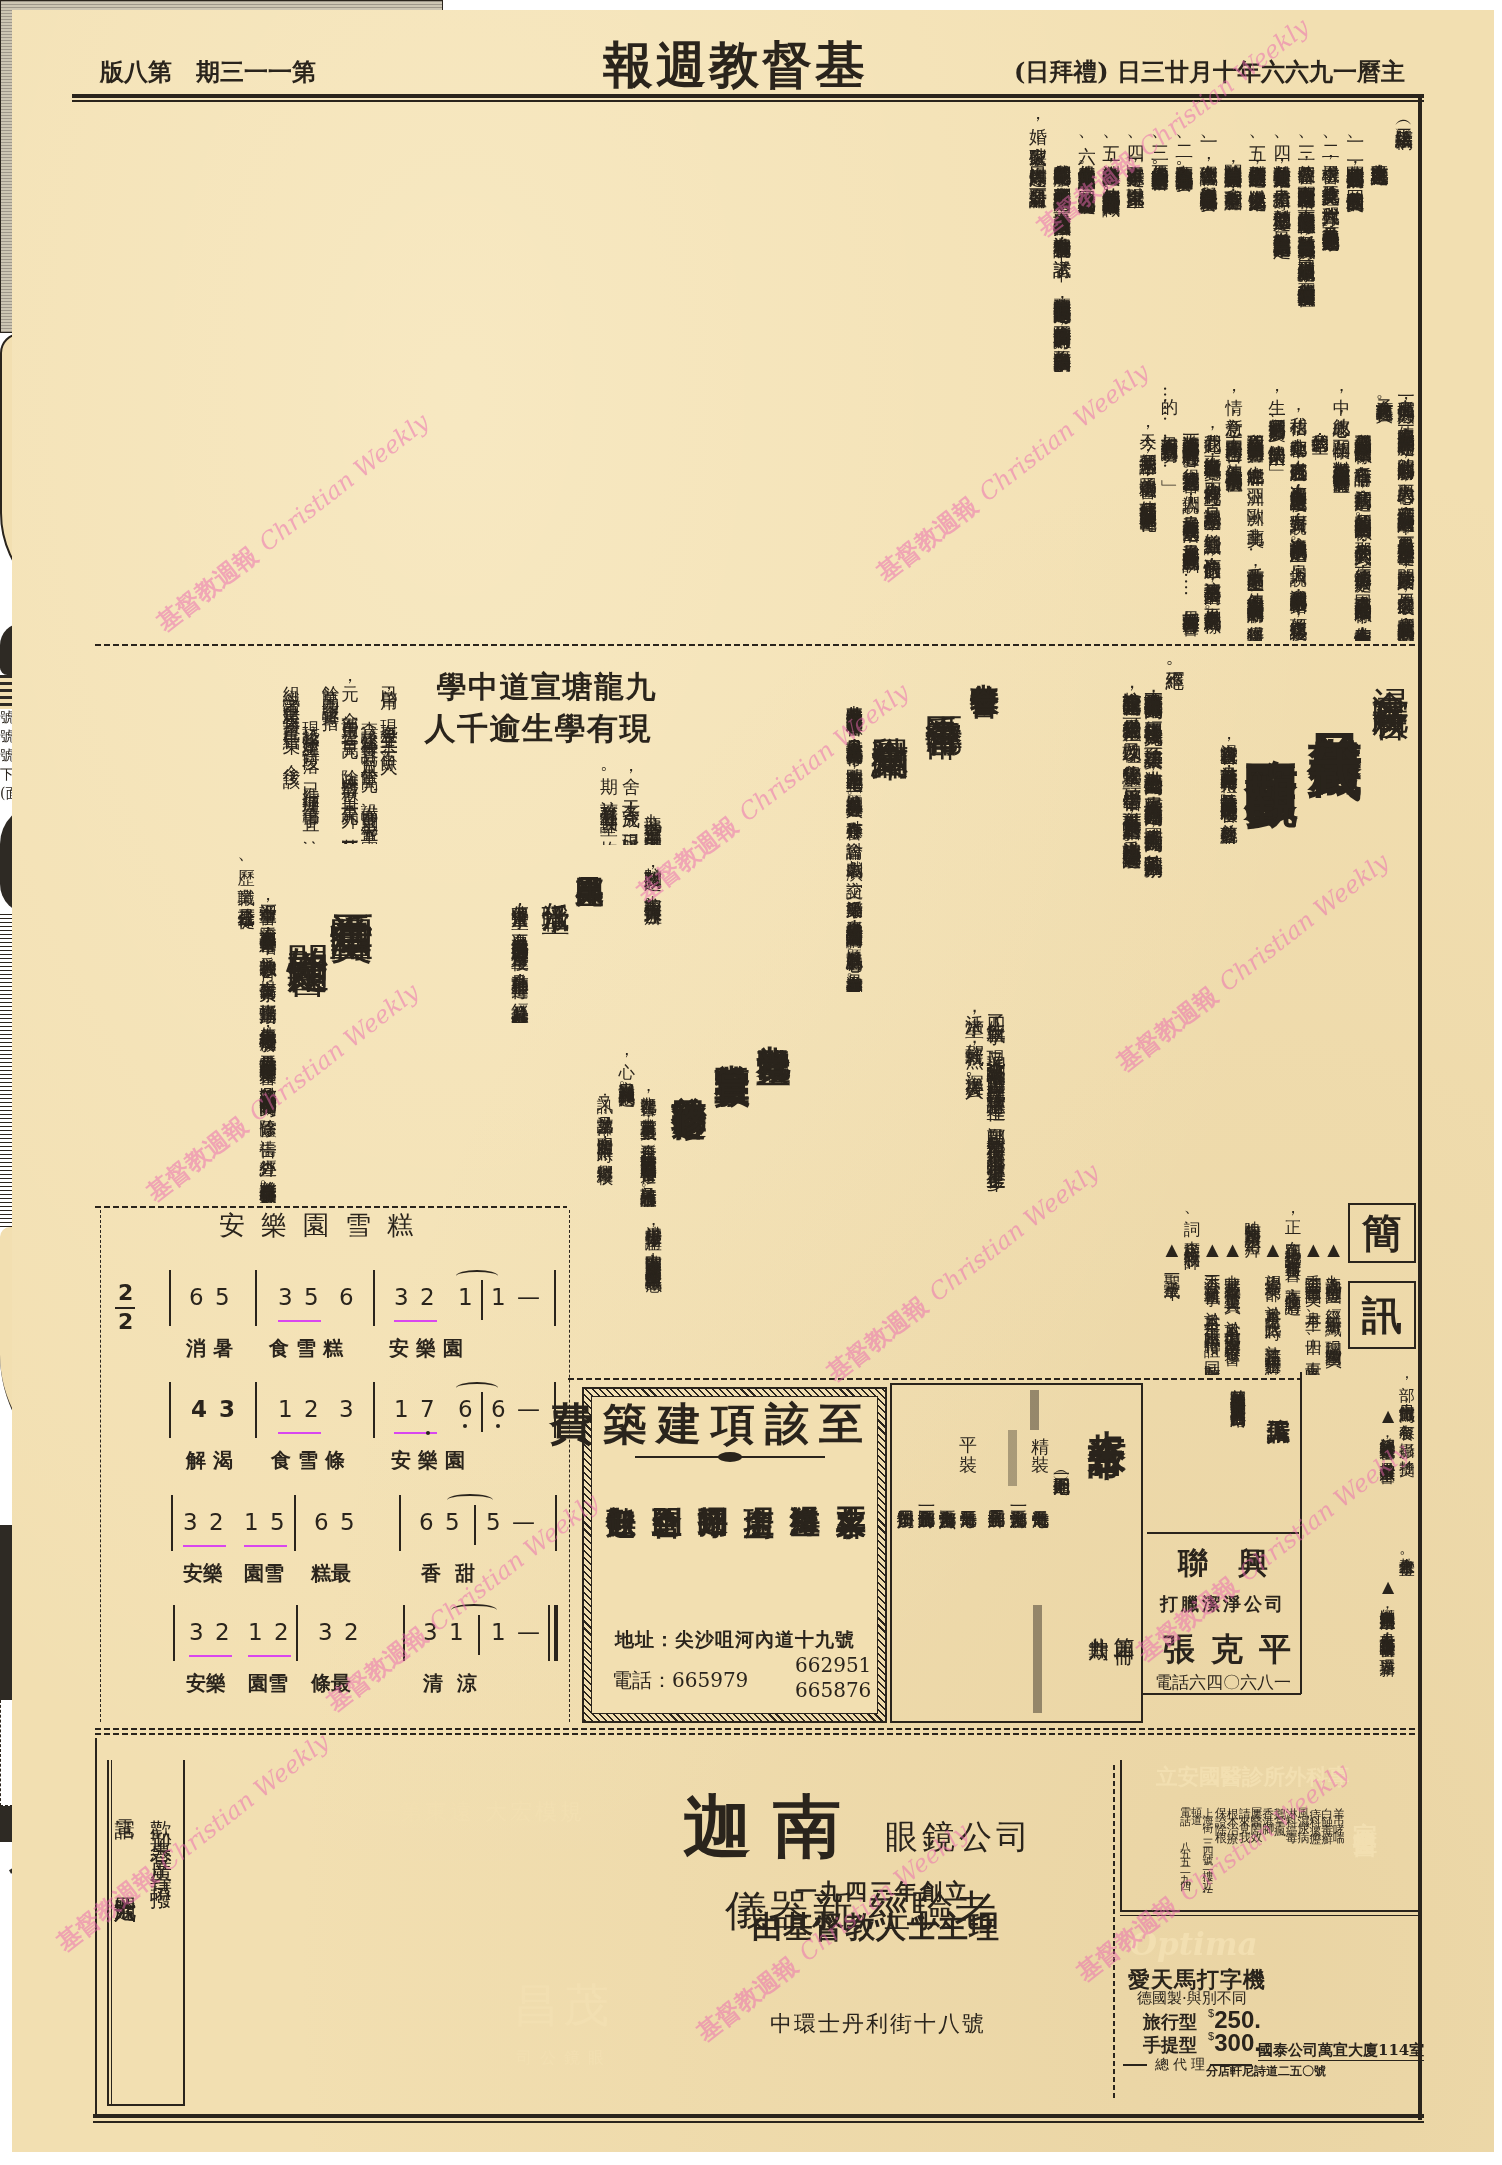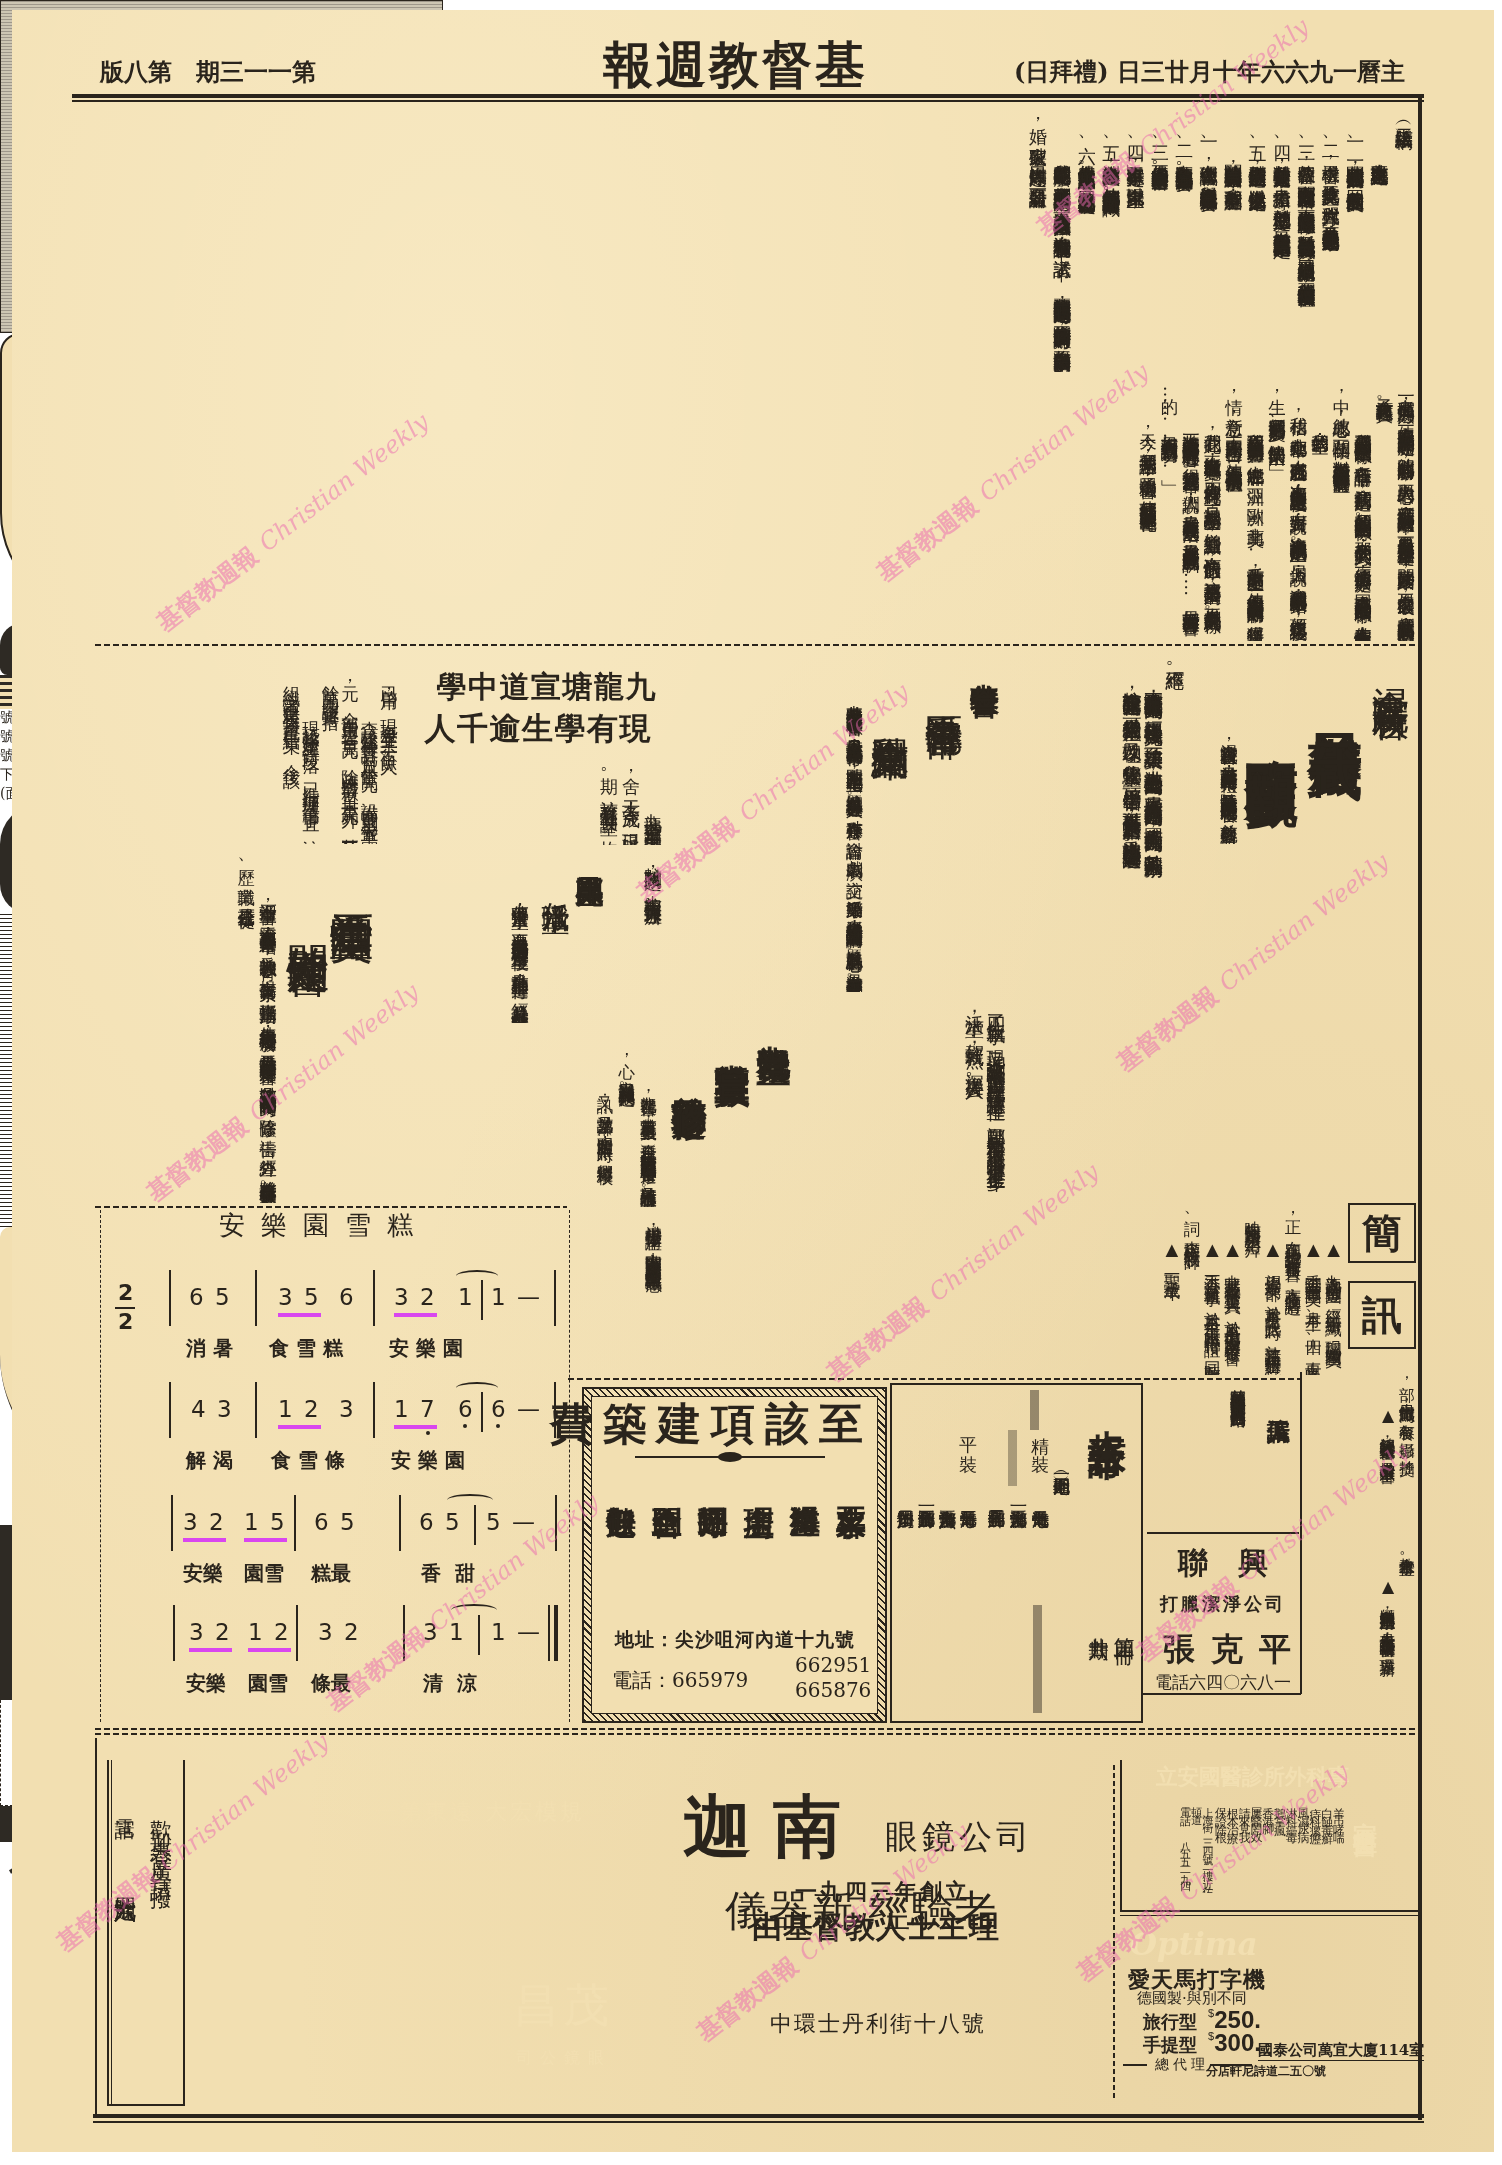--- a/index.html
+++ b/index.html
@@ -17,21 +17,21 @@
 .hz{position:absolute;white-space:nowrap;line-height:1;}
 .rtl{direction:rtl;unicode-bidi:bidi-override;}
 .wm{position:absolute;white-space:nowrap;transform:rotate(-38deg);transform-origin:left center;color:rgba(236,104,176,0.50);font-size:24px;pointer-events:none;}
 .wm .zh{font-weight:bold;margin-right:10px;}
 .wm .en{font-style:italic;}
 
 .song{position:absolute;left:100px;top:1210px;width:470px;height:512px;border-left:1.5px dashed #2a241c;border-right:1.5px dashed #2a241c;}
 .song .bar{position:absolute;width:2px;height:56px;background:#2a241c;}
 .song .bar.short{height:40px;}
 .song .ng{position:absolute;font-family:"DejaVu Sans",sans-serif;font-size:23px;line-height:1;white-space:pre;letter-spacing:2px;}
-.song .ul{border-bottom:4px solid #d946ef;padding-bottom:4px;}
+.song .ul{border-bottom:2px solid #d946ef;padding-bottom:11px;}
 .song .tie{position:absolute;height:12px;border-top:2.5px solid #2a241c;border-radius:50% 50% 0 0;}
 .song .dot{position:absolute;width:4px;height:4px;border-radius:50%;background:#2a241c;}
 .song .lyr{position:absolute;font-size:20px;font-weight:bold;white-space:pre;line-height:1;}
 
 .box{position:absolute;border:2px solid #2a241c;}
 </style>
 </head>
 <body>
 
 <div id="page">
@@ -184,21 +184,21 @@
     <div class="tie" style="left:355px;top:60px;width:42px;"></div>
     <span class="lyr" style="left:85px;top:128px;">消 暑</span>
     <span class="lyr" style="left:168px;top:128px;">食 雪 糕</span>
     <span class="lyr" style="left:288px;top:128px;">安 樂 園</span>
 
     <div class="bar" style="left:68px;top:172px;"></div>
     <div class="bar" style="left:154px;top:172px;"></div>
     <div class="bar" style="left:272px;top:172px;"></div>
     <div class="bar short" style="left:380px;top:182px;"></div>
     <div class="bar" style="left:453px;top:172px;"></div>
-    <span class="ng" style="left:90px;top:188px;">4 3</span>
+    <span class="ng" style="left:90px;top:188px;font-weight:bold;">4 3</span>
     <span class="ng ul" style="left:177px;top:188px;">1 2</span>
     <span class="ng" style="left:238px;top:188px;">3</span>
     <span class="ng ul" style="left:293px;top:188px;">1 7</span>
     <span class="ng" style="left:357px;top:188px;">6</span>
     <span class="ng" style="left:390px;top:188px;">6 —</span>
     <div class="dot" style="left:325px;top:221px;"></div>
     <div class="dot" style="left:362px;top:214px;"></div>
     <div class="dot" style="left:395px;top:214px;"></div>
     <div class="tie" style="left:355px;top:172px;width:42px;"></div>
     <span class="lyr" style="left:85px;top:240px;">解 渴</span>

